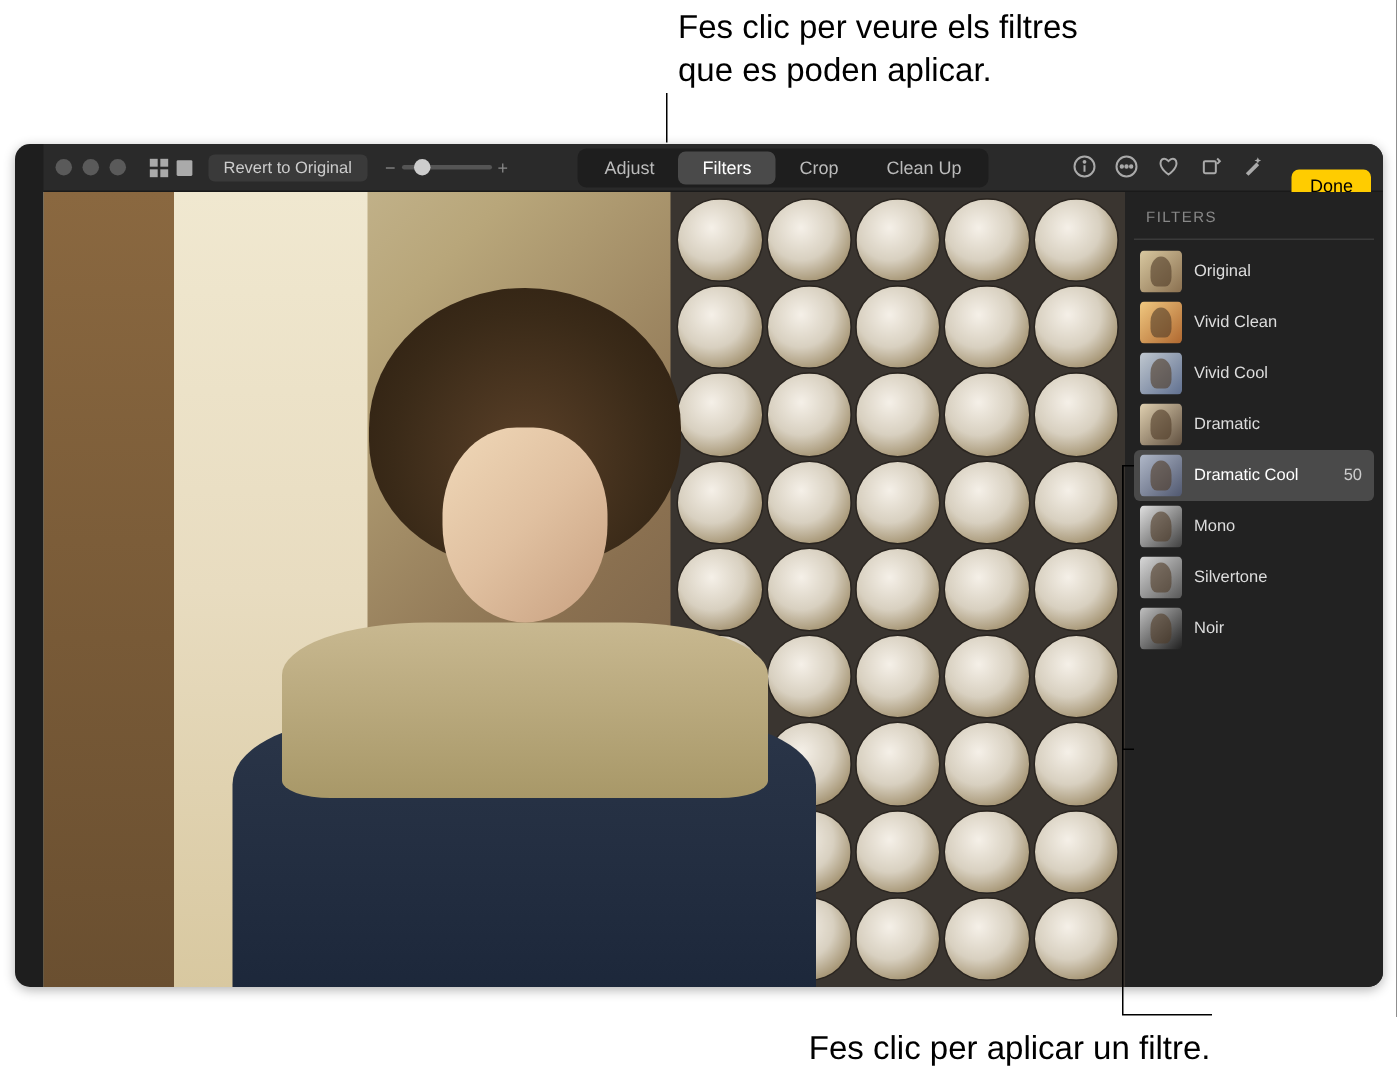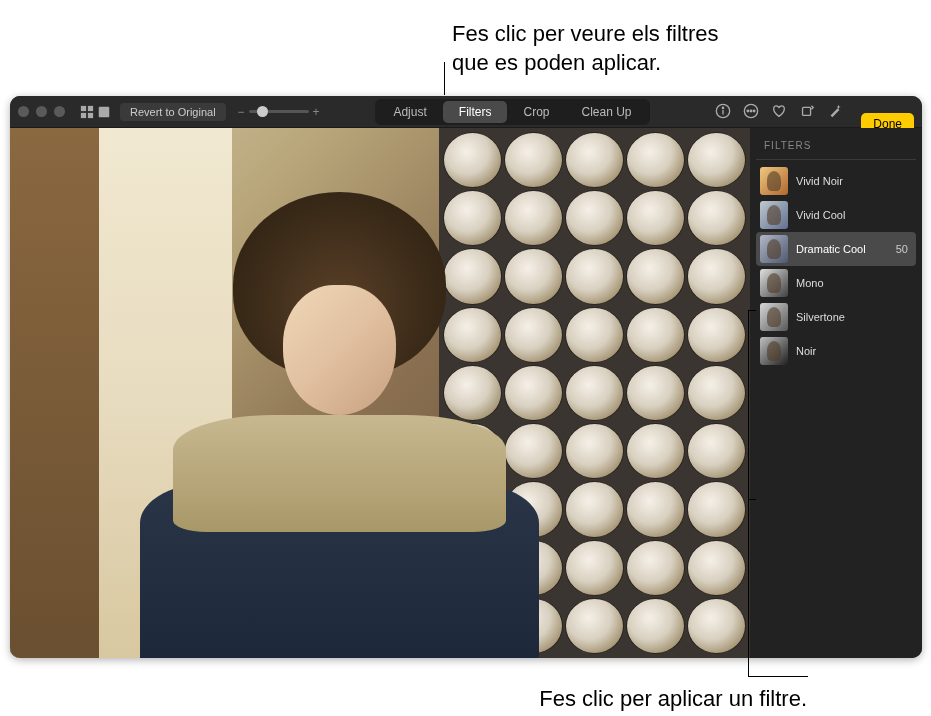--- a/index.html
+++ b/index.html
@@ -16,21 +16,21 @@
   overflow: hidden;
 }
 .callout {
   position: absolute;
   font-size: 22px;
   color: #000;
   line-height: 1.3;
 }
 .callout-top {
   left: 452px;
-  top: 20px;
+  top: 4px;
   width: 280px;
 }
 .callout-bottom {
   right: 124px;
   bottom: 2px;
   text-align: right;
 }
 .callout-line-top {
   position: absolute;
   left: 444px;
@@ -68,20 +68,21 @@
 .app-window {
   position: absolute;
   left: 10px;
   top: 96px;
   width: 912px;
   height: 562px;
   background: #1e1e1e;
   border-radius: 10px;
   overflow: hidden;
   box-shadow: 0 2px 8px rgba(0,0,0,0.3);
+  padding-left: 19px;
 }
 .toolbar {
   height: 32px;
   background: #2a2a2a;
   display: flex;
   align-items: center;
   padding: 0 8px;
   gap: 4px;
   border-bottom: 1px solid #1a1a1a;
 }
@@ -499,31 +500,45 @@
           <div class="hair"></div>
           <div class="face"></div>
         </div>
       </div>
     </div>
     <div class="filters-panel">
       <div class="panel-title">FILTERS</div>
       <div id="filter-list">
           <div class="filter-item">
             <div class="filter-thumb">
+              <div class="filter-thumb-inner ft-original"></div>
+              <div class="filter-thumb-person"></div>
+            </div>
+            <div class="filter-label">Original</div>
+          </div>
+          <div class="filter-item">
+            <div class="filter-thumb">
               <div class="filter-thumb-inner ft-vivid-warm"></div>
               <div class="filter-thumb-person"></div>
             </div>
-            <div class="filter-label">Vivid Noir</div>
+            <div class="filter-label">Vivid Clean</div>
           </div>
           <div class="filter-item">
             <div class="filter-thumb">
               <div class="filter-thumb-inner ft-vivid-cool"></div>
               <div class="filter-thumb-person"></div>
             </div>
             <div class="filter-label">Vivid Cool</div>
+          </div>
+          <div class="filter-item">
+            <div class="filter-thumb">
+              <div class="filter-thumb-inner ft-dramatic"></div>
+              <div class="filter-thumb-person"></div>
+            </div>
+            <div class="filter-label">Dramatic</div>
           </div>
           <div class="filter-item selected">
             <div class="filter-thumb">
               <div class="filter-thumb-inner ft-dramatic-cool"></div>
               <div class="filter-thumb-person"></div>
             </div>
             <div class="filter-label">Dramatic Cool</div>
             <div class="filter-value">50</div>
           </div>
           <div class="filter-item">

